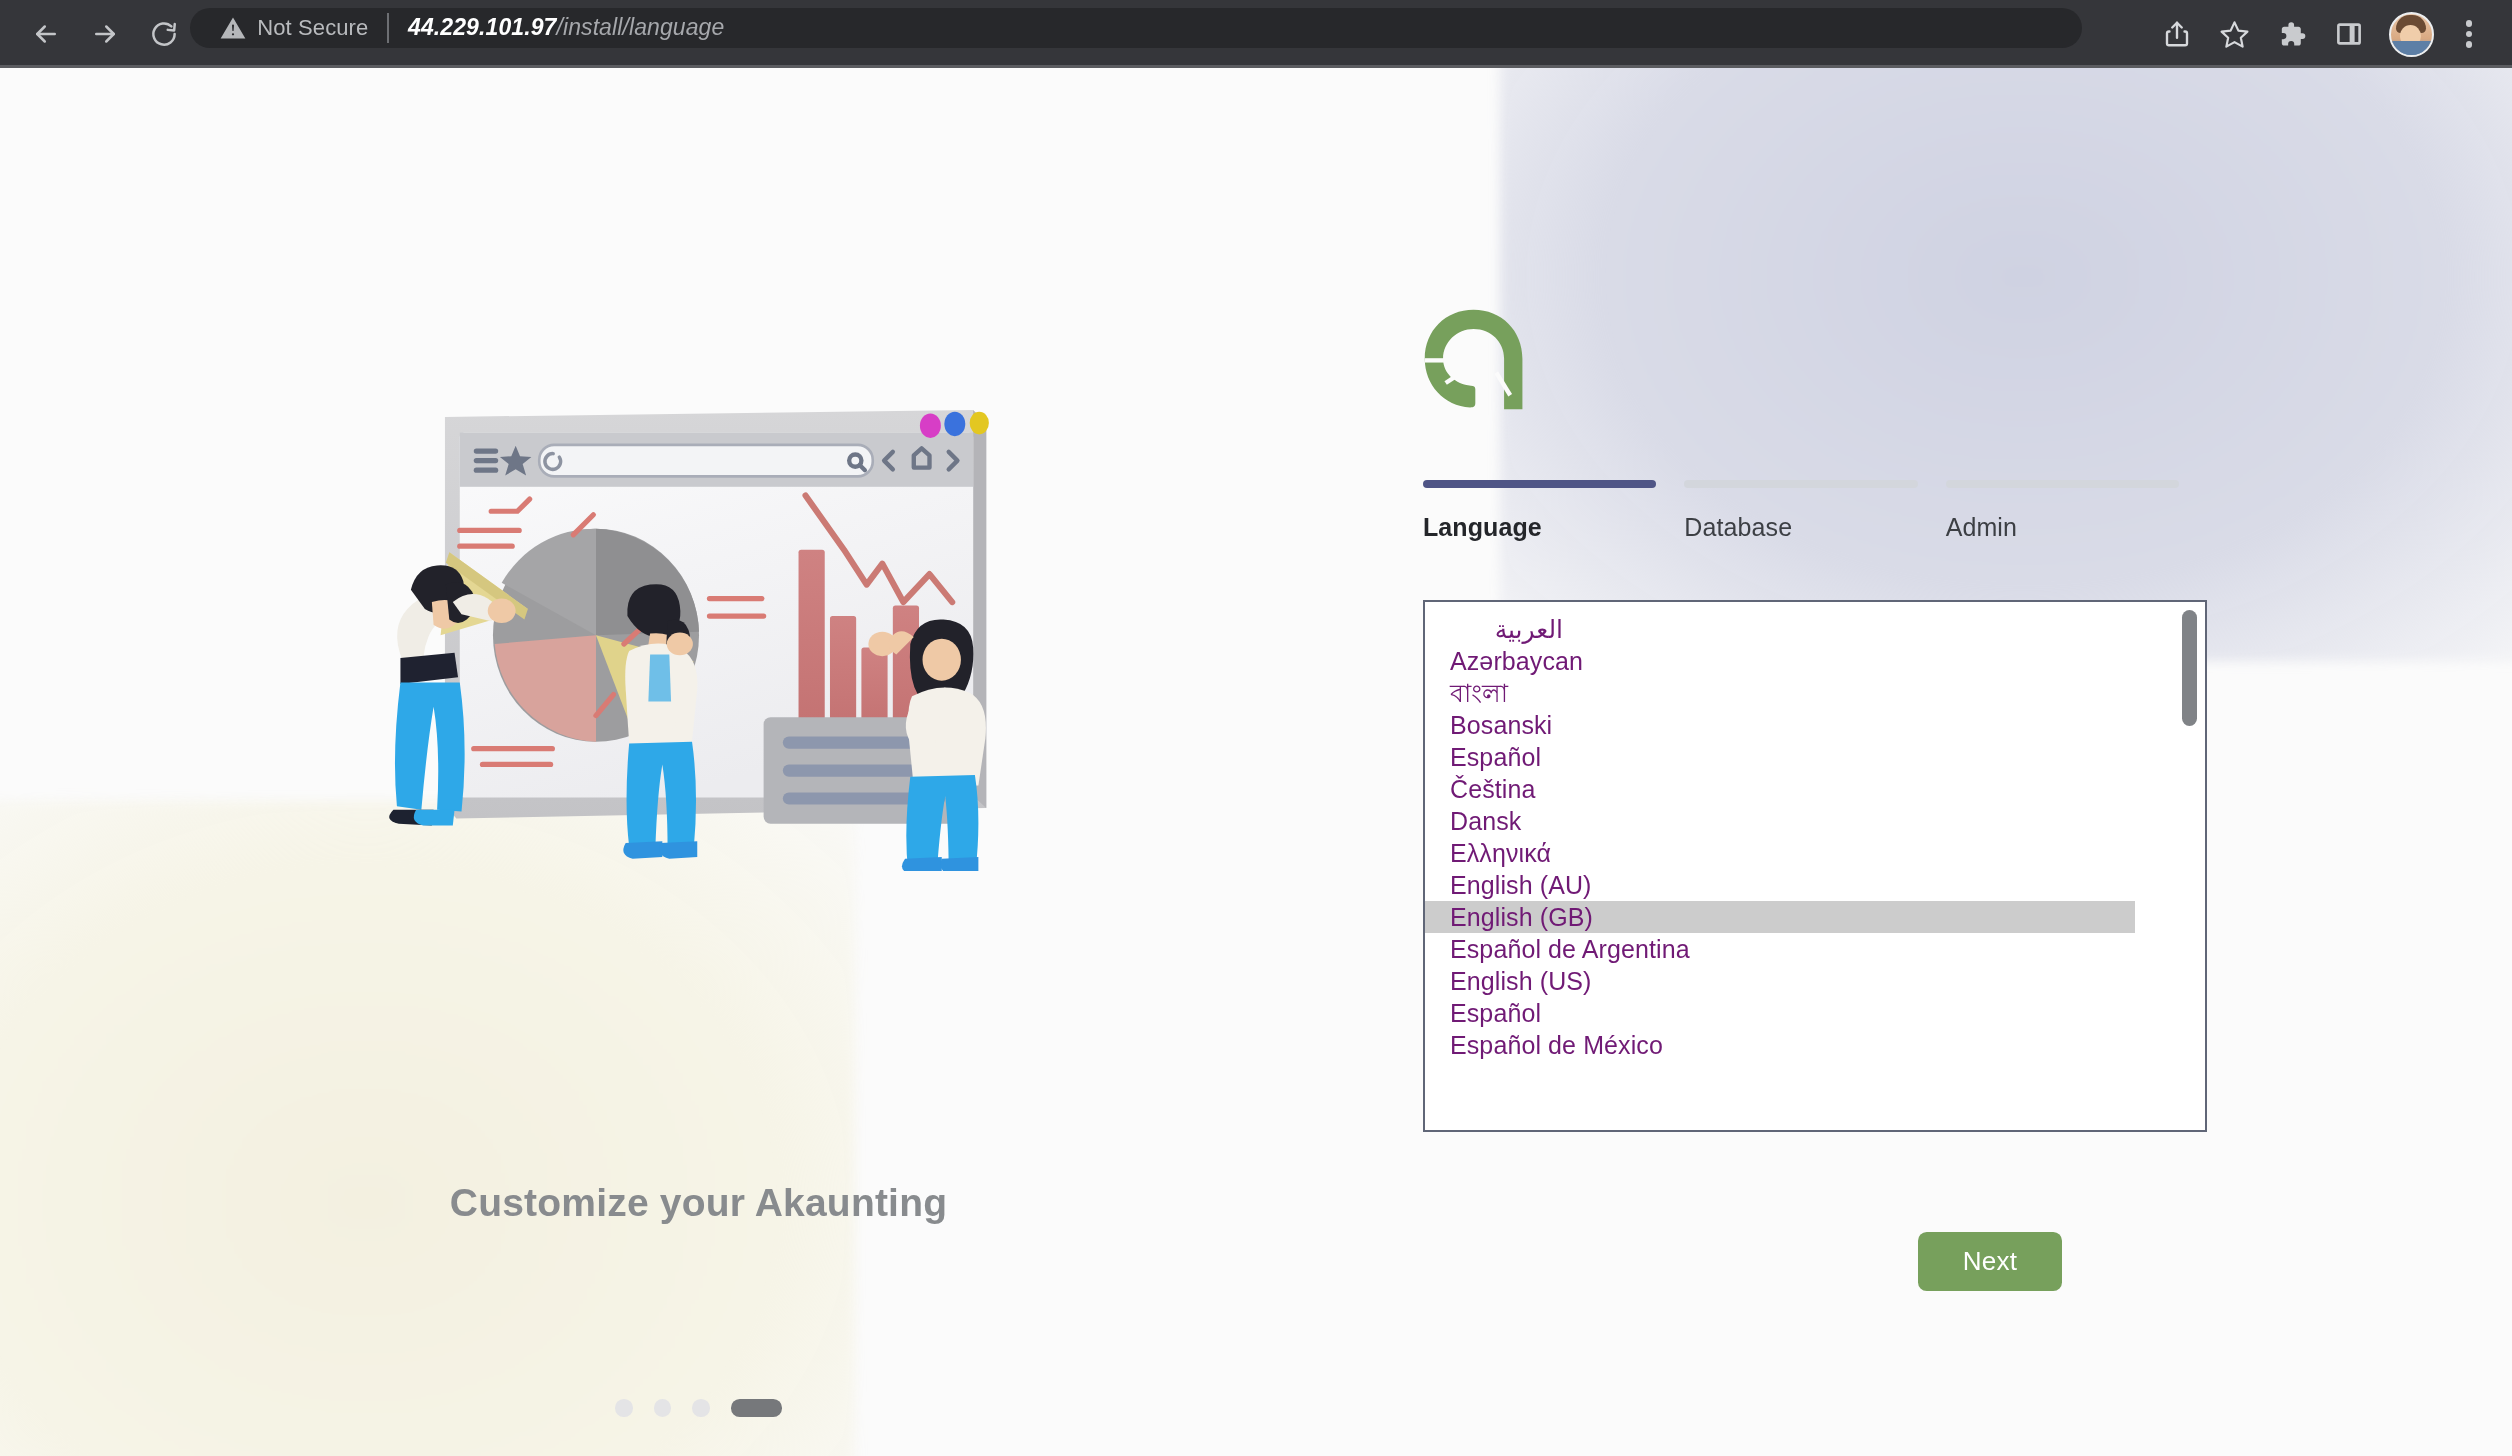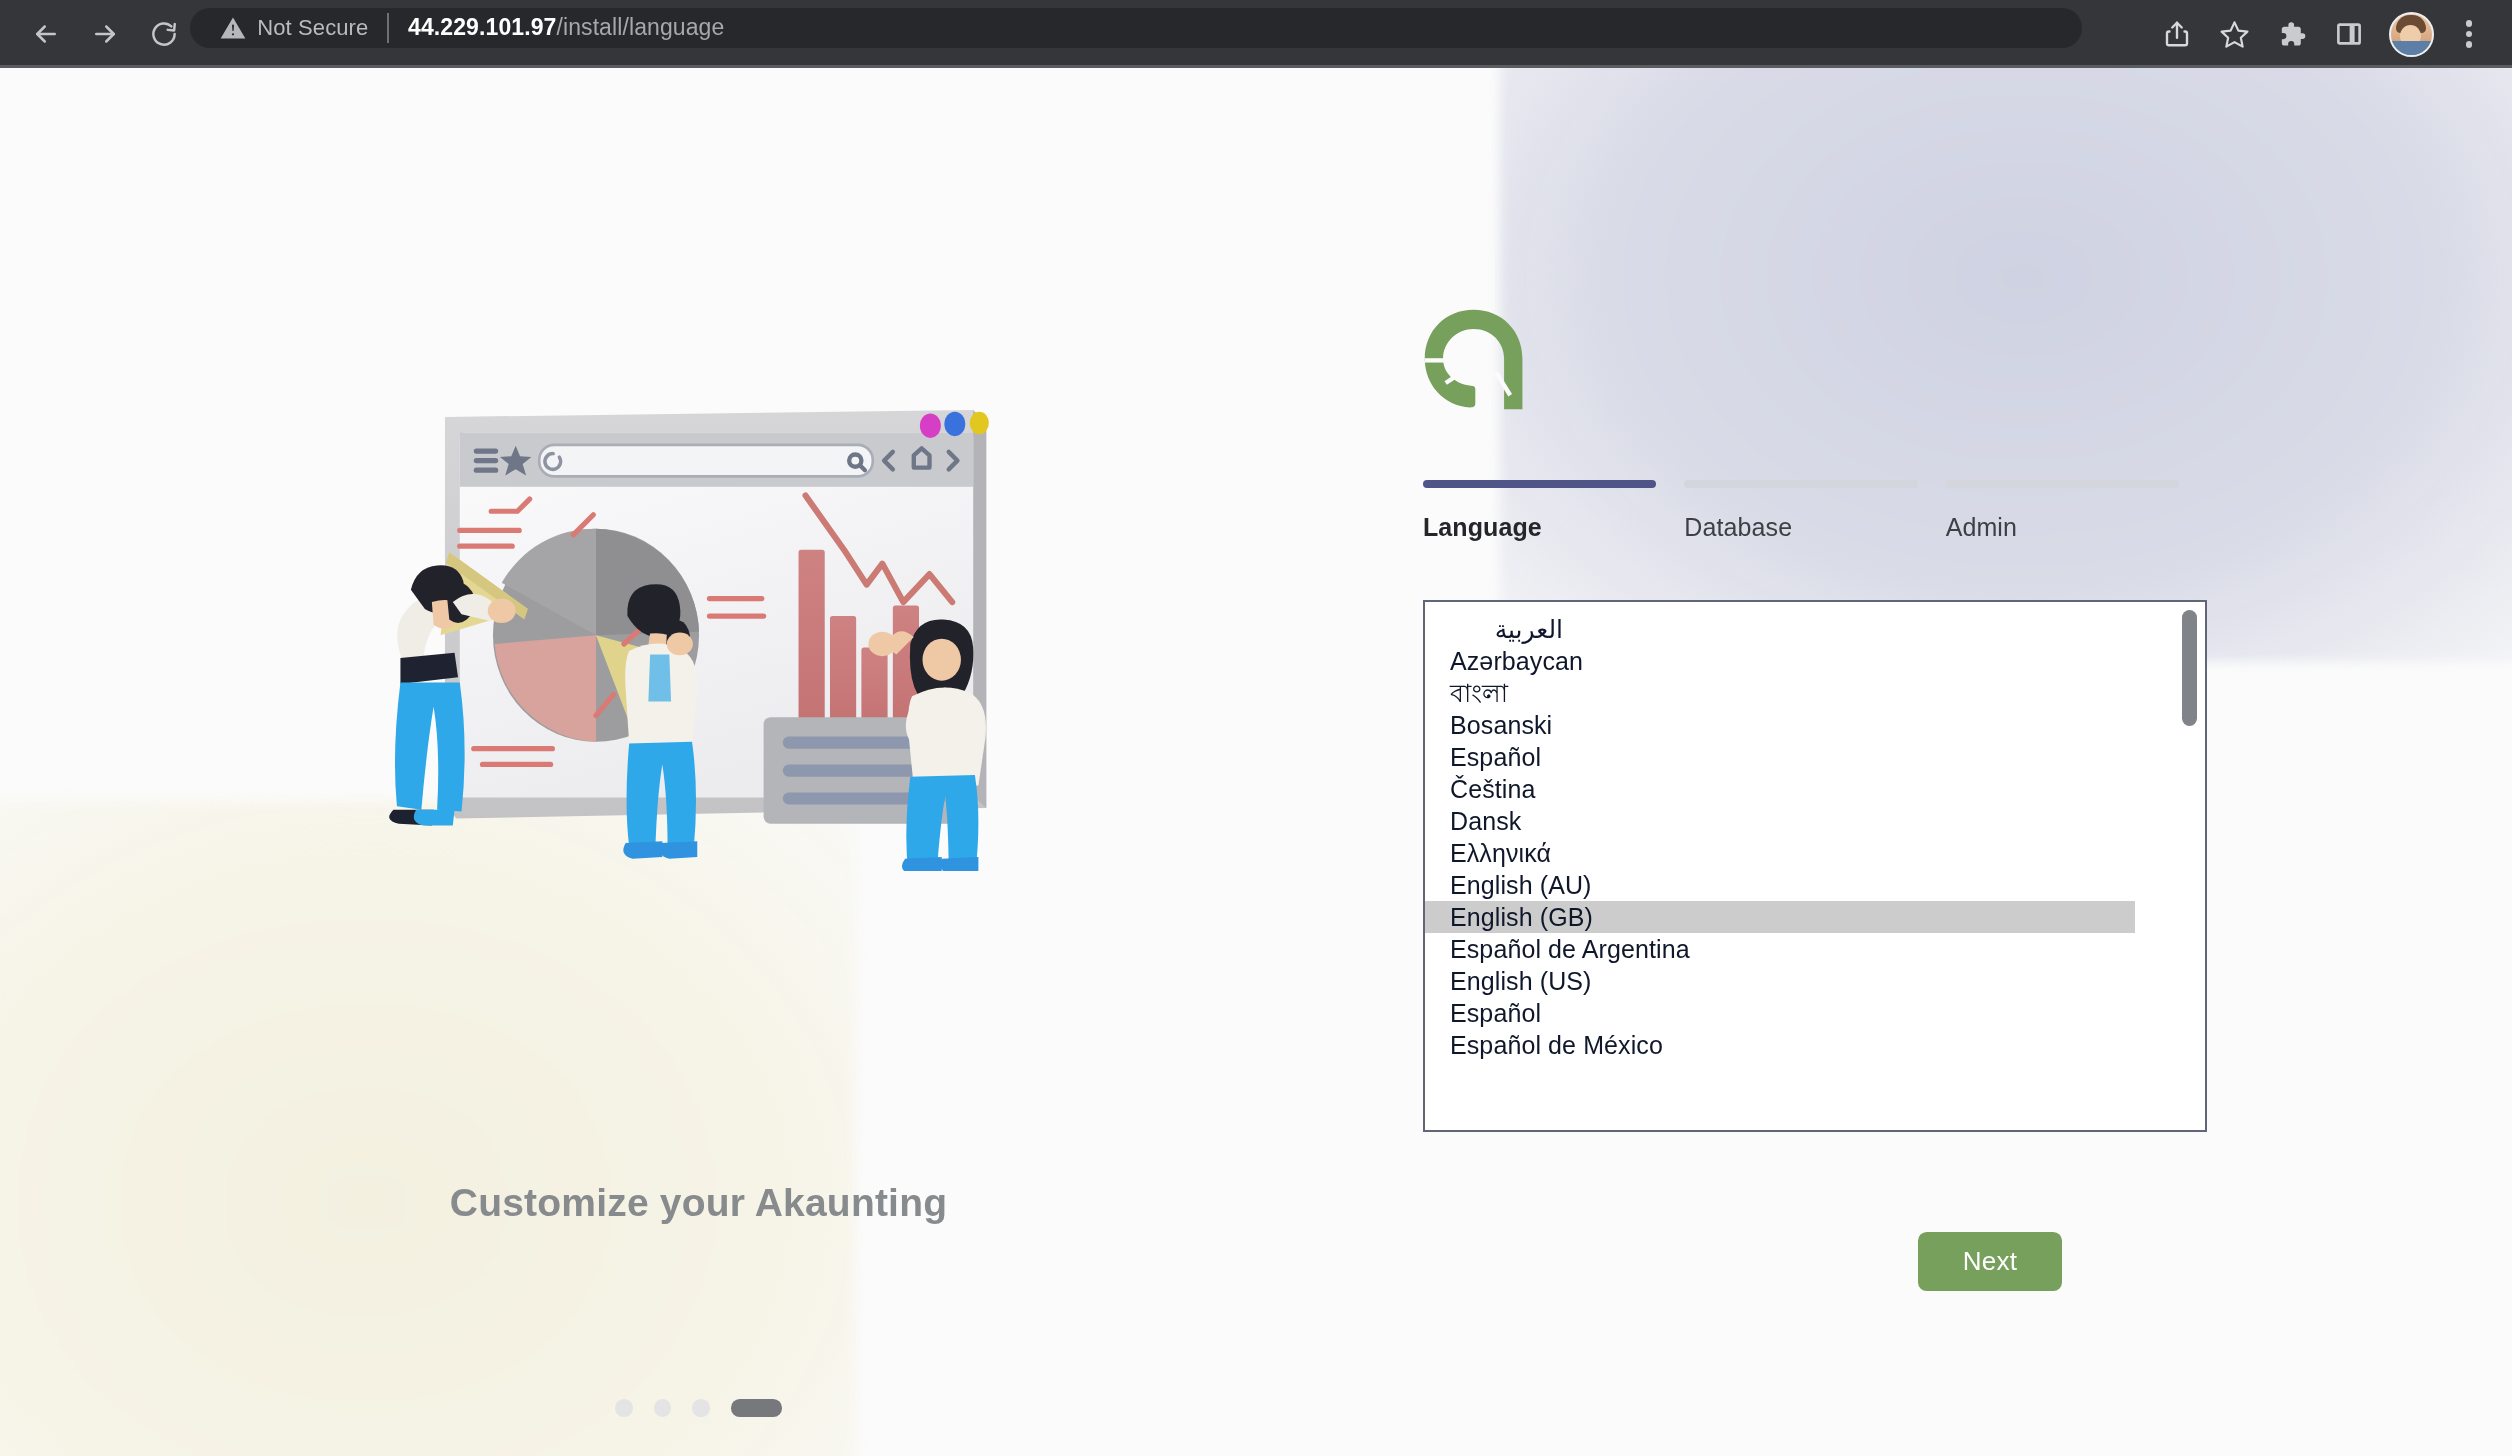--- a/index.html
+++ b/index.html
@@ -33,21 +33,21 @@
   }
   #not-secure-wrap{ display:flex; align-items:center; gap:11.3px; }
   #warning-icon{ color:#b5b7ba; display:flex; }
   #not-secure-label{
     font-size:22px; color:#b9bbbe; letter-spacing:0.1px;
     font-family:"Liberation Sans", sans-serif;
   }
   #omnibox-sep{
     width:1.7px; height:30px; background:#6d6f73; margin:0 19px;
   }
-  #url-text{ font-size:23px; letter-spacing:0.1px; white-space:nowrap; }
+  #url-text{ font-size:23px; letter-spacing:0.1px; white-space:nowrap;font-style:italic; }
   #url-host{ color:#ffffff; font-weight:bold; }
   #url-path{ color:#a6a8ac; }
 
   .chrome-right{
     position:absolute; right:15.7px; top:0; height:68px;
     display:flex; align-items:center; gap:3.5px;
   }
   .chrome-icon{
     width:54px; height:54px; display:flex; align-items:center;
     justify-content:center; color:#c9cbce; border-radius:50%;
@@ -126,21 +126,21 @@
   }
   .step.active .step-label{ font-weight:bold; color:#24262a; }
 
   #language-listbox{
     position:absolute; left:0; top:532px; width:784px; height:532px;
     border:2.6px solid #606677; background:#ffffff; overflow:hidden;
   }
   #lang-list{ position:absolute; left:0; top:0; width:784px; padding-top:11.3px; }
   .lang-item{
     height:32px; line-height:32px; padding-left:25px;
-    font-size:25px; color:#0f172a; white-space:nowrap;
+    font-size:25px; color:#701a75; white-space:nowrap;
     letter-spacing:0.1px;
   }
   .lang-item.selected{ background:#cccccc; width:710px; }
   .lang-item.rtl{ direction:rtl; text-align:right; padding-right:646px; padding-left:0; }
 
   #lang-scrollbar-track{
     position:absolute; right:7.9px; top:5.2px; width:15px; height:522px;
   }
   #lang-scrollbar-thumb{
     position:absolute; right:7.9px; top:7.9px; width:15px; height:116px;

